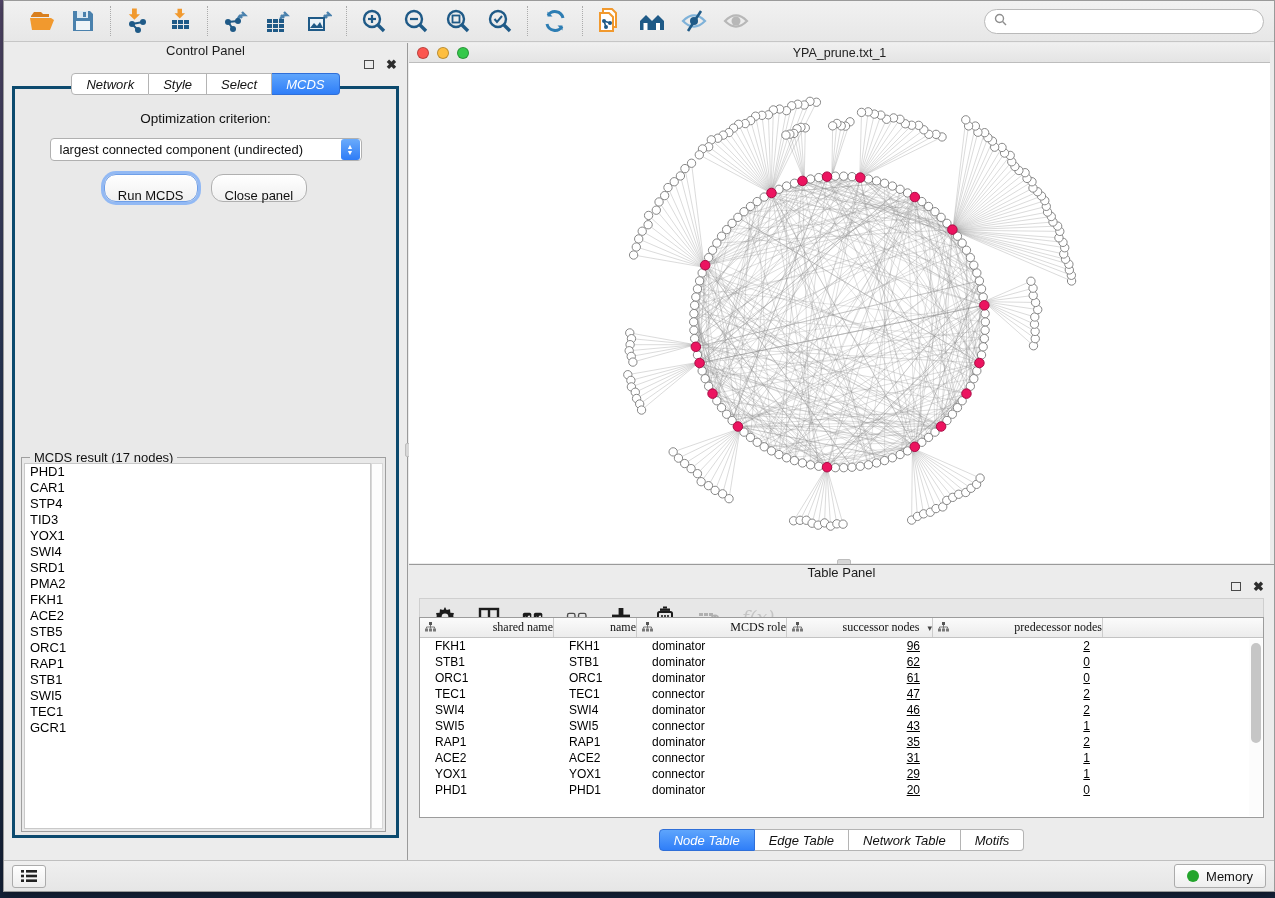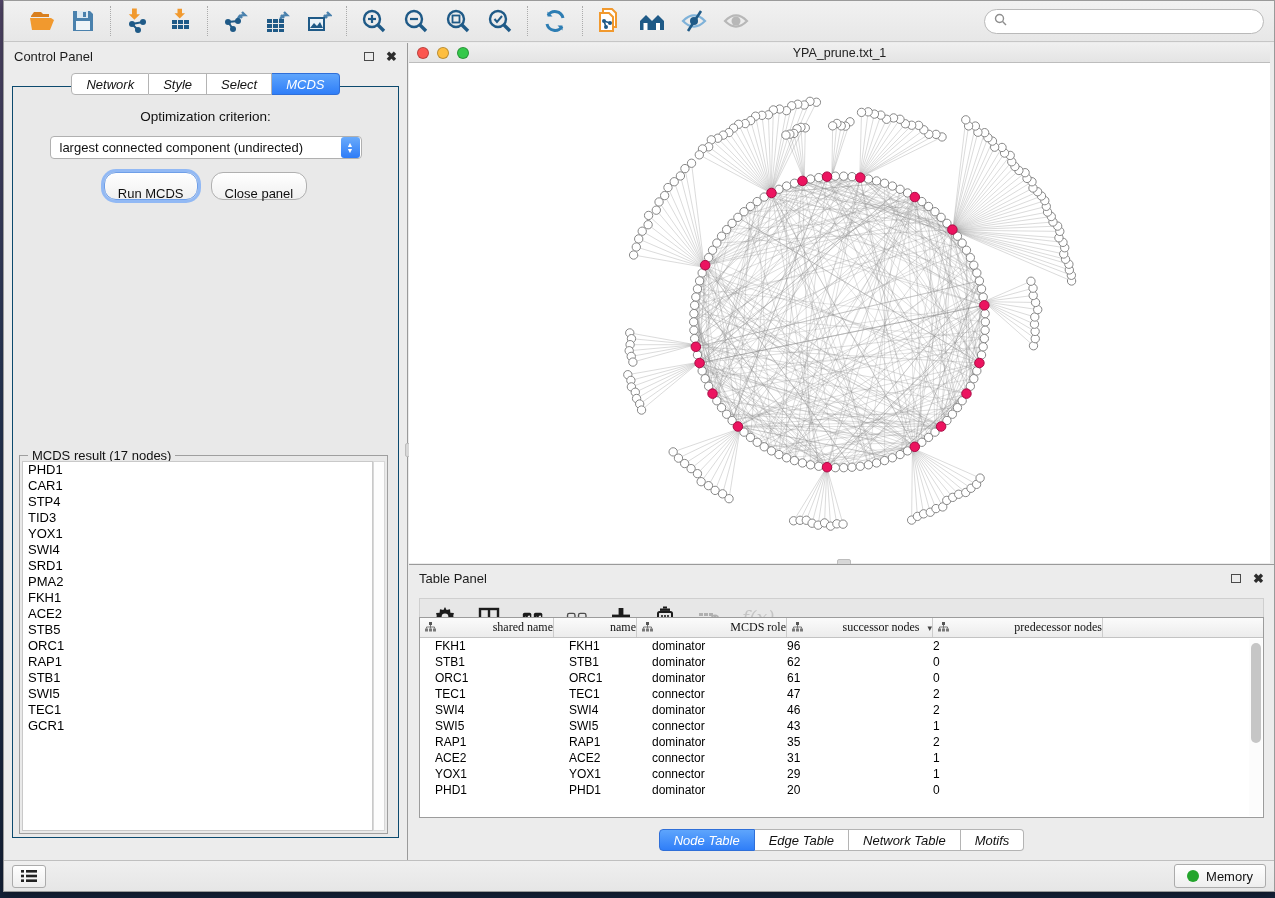--- a/index.html
+++ b/index.html
@@ -19,35 +19,35 @@
   .tb-icon { width:28px; height:28px; display:flex; align-items:center; justify-content:center; cursor:pointer; }
   .tb-icon svg { width:26px; height:26px; }
   .tb-icon.disabled { opacity:.55; }
   #toolbar-search { margin-left:auto; width:280px; height:25px; border:1px solid #b9b9b9;
     border-radius:13px; background:#fff; display:flex; align-items:center; padding:0 9px; gap:5px; }
   #toolbar-search input { border:none; outline:none; flex:1; font-size:12px; background:transparent; }
 
   
   #control-panel { position:absolute; left:0; top:42px; width:404px; bottom:31px;
     background:#ececec; border-right:1px solid #9a9a9a; }
-  .panel-header { height:26px; display:flex; align-items:center; padding:0 10px; }
+  .panel-header { height:26px; display:flex; align-items:center; padding:0 10px;flex-direction:column; }
   .panel-title { font-size:13px; color:#1c1c1c; }
   .panel-header-icons { margin-left:auto; display:flex; gap:12px; align-items:center; }
   .float-glyph { width:10px; height:9px; border:1.5px solid #4a4a4a; display:inline-block; cursor:pointer; }
   .close-glyph { font-size:13px; font-weight:bold; color:#2d2d2d; cursor:pointer; line-height:1; }
 
   .seg-tabs { display:flex; justify-content:center; position:relative; z-index:2; margin-top:4px;font-style:italic; }
   .seg-tab { height:22px; padding:0 14px; background:#fff; border:1px solid #b4b4b4; border-left:none;
     font-size:13px; color:#111; display:flex; align-items:center; cursor:pointer; }
   .seg-tab:first-child { border-left:1px solid #b4b4b4; border-radius:4px 0 0 4px; }
   .seg-tab:last-child { border-radius:0 4px 4px 0; }
   .seg-tab.active { background:linear-gradient(#5ea5fc,#2f7ef8); border-color:#2f6fd8; color:#fff; }
 
   #cp-content { position:absolute; left:8px; right:8px; top:43px; bottom:22px;
-    background:#e9e9e9; border:1px solid #0c4a6e; }
+    background:#e9e9e9; border:3px solid #0c4a6e; }
   #optimization-label { text-align:center; margin-top:22px; font-size:13.5px; color:#111; }
   #criterion-select { margin:12px auto 0; width:312px; height:23px; background:#fff;
     border:1px solid #b0b0b0; border-radius:4px; display:flex; align-items:center; cursor:pointer; position:relative; }
   #criterion-select .sel-text { font-size:13px; padding-left:9px; color:#111; flex:1; white-space:nowrap; }
   .sel-stepper { width:19px; height:21px; margin-right:1px; border-radius:3px;
     background:linear-gradient(#6aabfb,#2e7cf7); display:flex; flex-direction:column;
     align-items:center; justify-content:center; color:#fff; font-size:7px; line-height:6px; }
   #cp-buttons { display:flex; justify-content:center; gap:13px; margin-top:13px; }
   .mac-btn { height:24px; padding:13px 13px; background:linear-gradient(#ffffff,#f0f0f0);
     border:1px solid #b0b0b0; border-radius:12px; font-size:13px; color:#111; cursor:pointer;
@@ -93,21 +93,21 @@
     background:#fff; border:1px solid #9c9c9c; overflow:hidden; }
   #table-header { display:flex; height:20px; background:linear-gradient(#fbfbfb,#ececec);
     border-bottom:1px solid #c3c3c3; }
   .th-cell { display:flex; align-items:center; justify-content:flex-end; gap:5px;
     border-right:1px solid #cccccc; font-size:12px; color:#111; position:relative; cursor:pointer;font-family:Liberation Serif, serif; }
   .th-cell .tree-ic { position:absolute; left:5px; top:3px; }
   .sort-chev { font-size:9px; color:#444; margin-left:3px; }
   .t-row { display:flex; height:16px; align-items:center; }
   .t-cell { font-size:12px; color:#000; white-space:nowrap; overflow:hidden; }
   .t-cell.txt { padding-left:15px; text-align:left; }
-  .t-cell.num { text-align:left; padding-right:13px; }
+  .t-cell.num { text-align:right; padding-right:13px;text-decoration:underline; }
   #table-scrollbar { position:absolute; right:1px; top:21px; bottom:1px; width:13px; background:#fcfcfc; }
   #table-scroll-thumb { position:absolute; left:1.5px; top:4px; width:10px; height:100px;
     background:#c6c6c6; border-radius:5px; cursor:pointer; }
 
   #table-tabs { position:absolute; left:0; right:0; bottom:9px; display:flex; justify-content:center; }
 
   
   #status-bar { position:absolute; left:0; right:0; bottom:0; height:31px;
     background:linear-gradient(#efefef,#e6e6e6); border-top:1px solid #bfbfbf;
     display:flex; align-items:center; padding:0 8px; }

